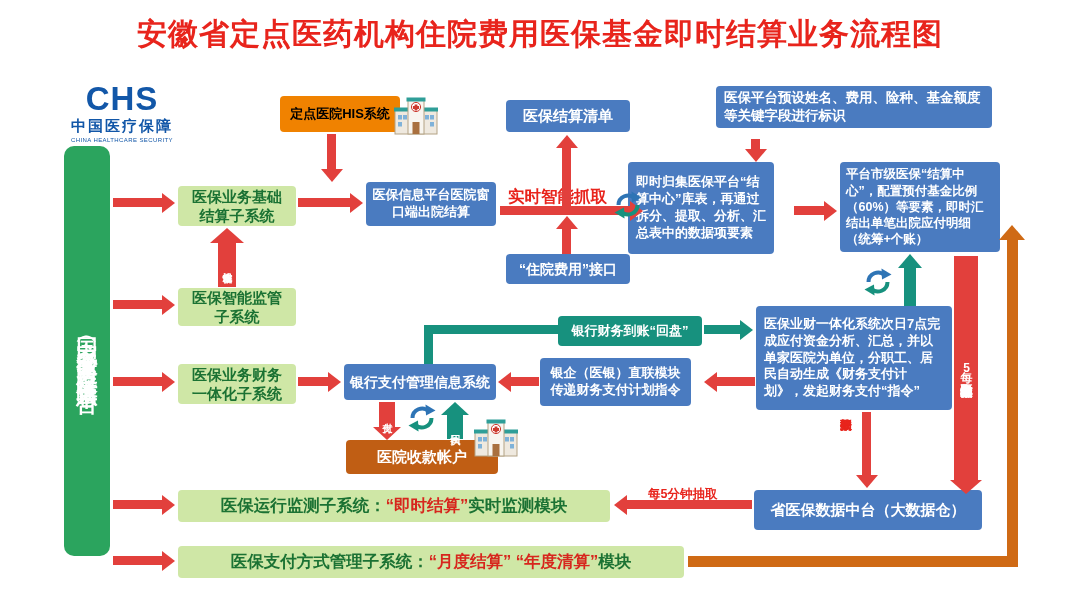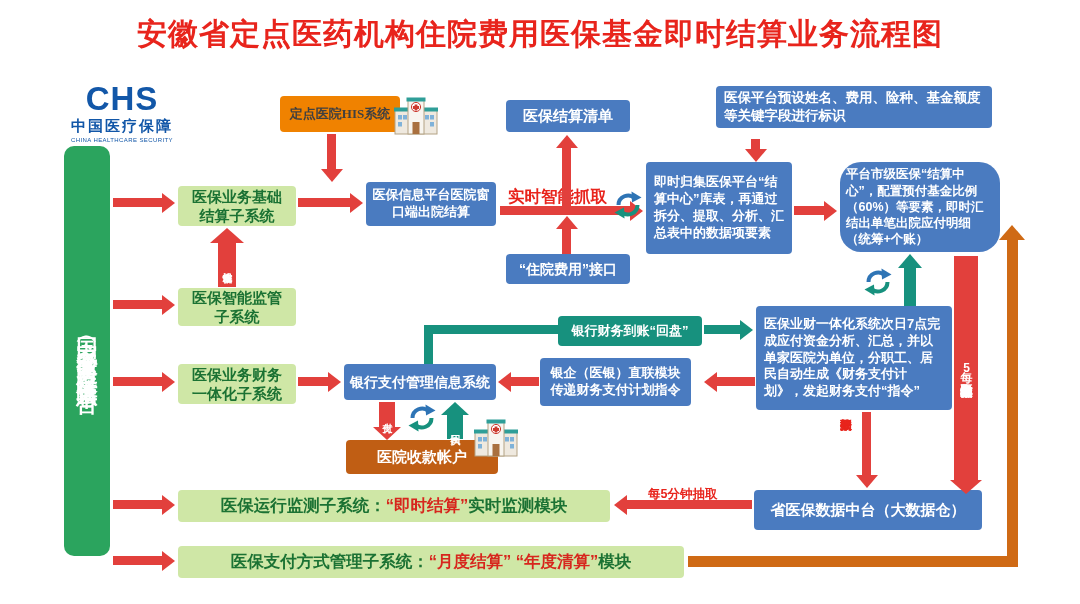--- a/index.html
+++ b/index.html
@@ -15,21 +15,21 @@
   .vt{writing-mode:vertical-rl;text-orientation:upright;}
   .gbar{position:absolute;left:64px;top:146px;width:46px;height:410px;background:var(--gbar);
         border-radius:10px;color:#fff;font-size:21px;font-weight:bold;letter-spacing:4px;
         display:flex;align-items:center;justify-content:center;}
   .box{position:absolute;box-sizing:border-box;font-weight:bold;border-radius:4px;
        display:flex;align-items:center;justify-content:center;text-align:center;line-height:1.3;}
   .box.la{justify-content:flex-start;text-align:left;}
   .gbox{background:var(--gbg);color:var(--gtx);}
   .bbox{background:var(--blue);color:#fff;}
   .tbox{background:var(--teal);color:#fff;}
-  .obox{background:var(--hisor);color:#404040;font-family:Liberation Serif, serif;}
+  .obox{background:var(--hisor);color:#000000;}
   .abox{background:var(--accor);color:#fff;}
   .hl{color:var(--hlred);}
   .sh{position:absolute;height:9px;background:var(--red);}
   .sv{position:absolute;width:9px;background:var(--red);}
   .t-bg{background:var(--teal);}
   .o-bg{background:var(--orange);}
   .head{position:absolute;width:0;height:0;}
   .hr,.hl2{border-top:10px solid transparent;border-bottom:10px solid transparent;}
   .hr{border-left:13px solid var(--red);}
   .hr.t{border-left-color:var(--teal);}
@@ -65,23 +65,23 @@
   <div class="box obox" style="left:280px;top:96px;width:120px;height:36px;font-size:13px;">定点医院HIS系统</div>
 
   <div class="box bbox" style="left:506px;top:100px;width:124px;height:32px;font-size:15px;">医保结算清单</div>
 
   <div class="box bbox la" style="left:716px;top:86px;width:276px;height:42px;font-size:13.5px;padding:4px 8px;">医保平台预设姓名、费用、险种、基金额度等关键字段进行标识</div>
 
   <div class="box gbox" style="left:178px;top:186px;width:118px;height:40px;font-size:15px;padding:0 10px;">医保业务基础结算子系统</div>
 
   <div class="box bbox" style="left:366px;top:182px;width:130px;height:44px;font-size:13px;padding:0 6px;">医保信息平台医院窗口端出院结算</div>
 
-  <div class="box bbox la" style="left:646px;top:162px;width:146px;height:92px;font-size:13px;padding:18px 8px;">即时归集医保平台“结算中心”库表，再通过拆分、提取、分析、汇总表中的数据项要素</div>
-
-  <div class="box bbox la" style="left:840px;top:162px;width:160px;height:90px;font-size:12.5px;padding:5px 6px;border-radius:21px;">平台市级医保“结算中心”，配置预付基金比例（60%）等要素，即时汇结出单笔出院应付明细（统筹+个账）</div>
+  <div class="box bbox la" style="left:628px;top:162px;width:146px;height:92px;font-size:13px;padding:18px 8px;">即时归集医保平台“结算中心”库表，再通过拆分、提取、分析、汇总表中的数据项要素</div>
+
+  <div class="box bbox la" style="left:840px;top:162px;width:160px;height:90px;font-size:12.5px;padding:5px 6px;">平台市级医保“结算中心”，配置预付基金比例（60%）等要素，即时汇结出单笔出院应付明细（统筹+个账）</div>
 
   <div class="box bbox" style="left:506px;top:254px;width:124px;height:30px;font-size:14px;">“住院费用”接口</div>
 
   <div class="box gbox" style="left:178px;top:288px;width:118px;height:38px;font-size:15px;padding:0 10px;">医保智能监管子系统</div>
 
   <div class="box gbox" style="left:178px;top:364px;width:118px;height:40px;font-size:15px;padding:0 10px;">医保业务财务一体化子系统</div>
 
   <div class="box bbox" style="left:344px;top:364px;width:152px;height:36px;font-size:14px;">银行支付管理信息系统</div>
 
   <div class="box bbox" style="left:540px;top:358px;width:151px;height:48px;font-size:13px;padding:0 6px;">银企（医银）直联模块传递财务支付计划指令</div>

